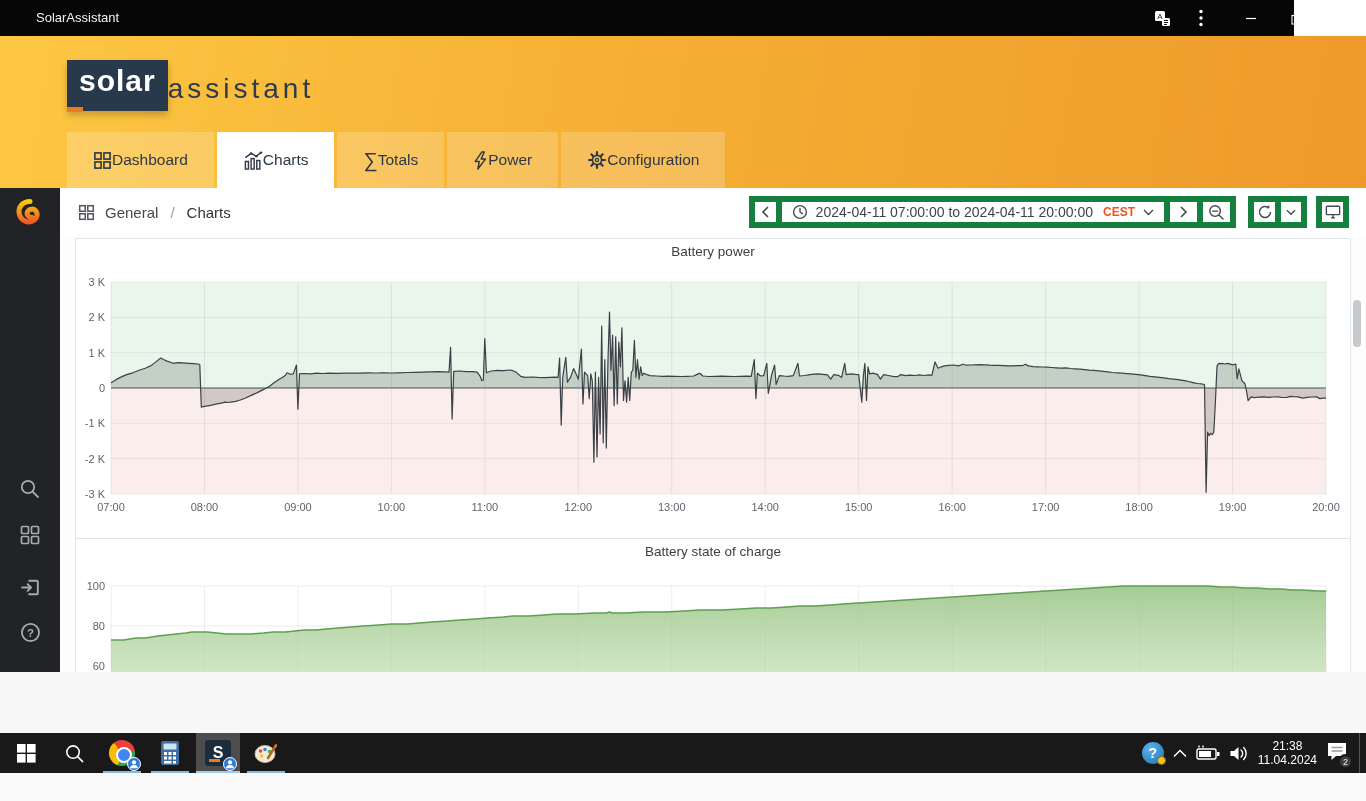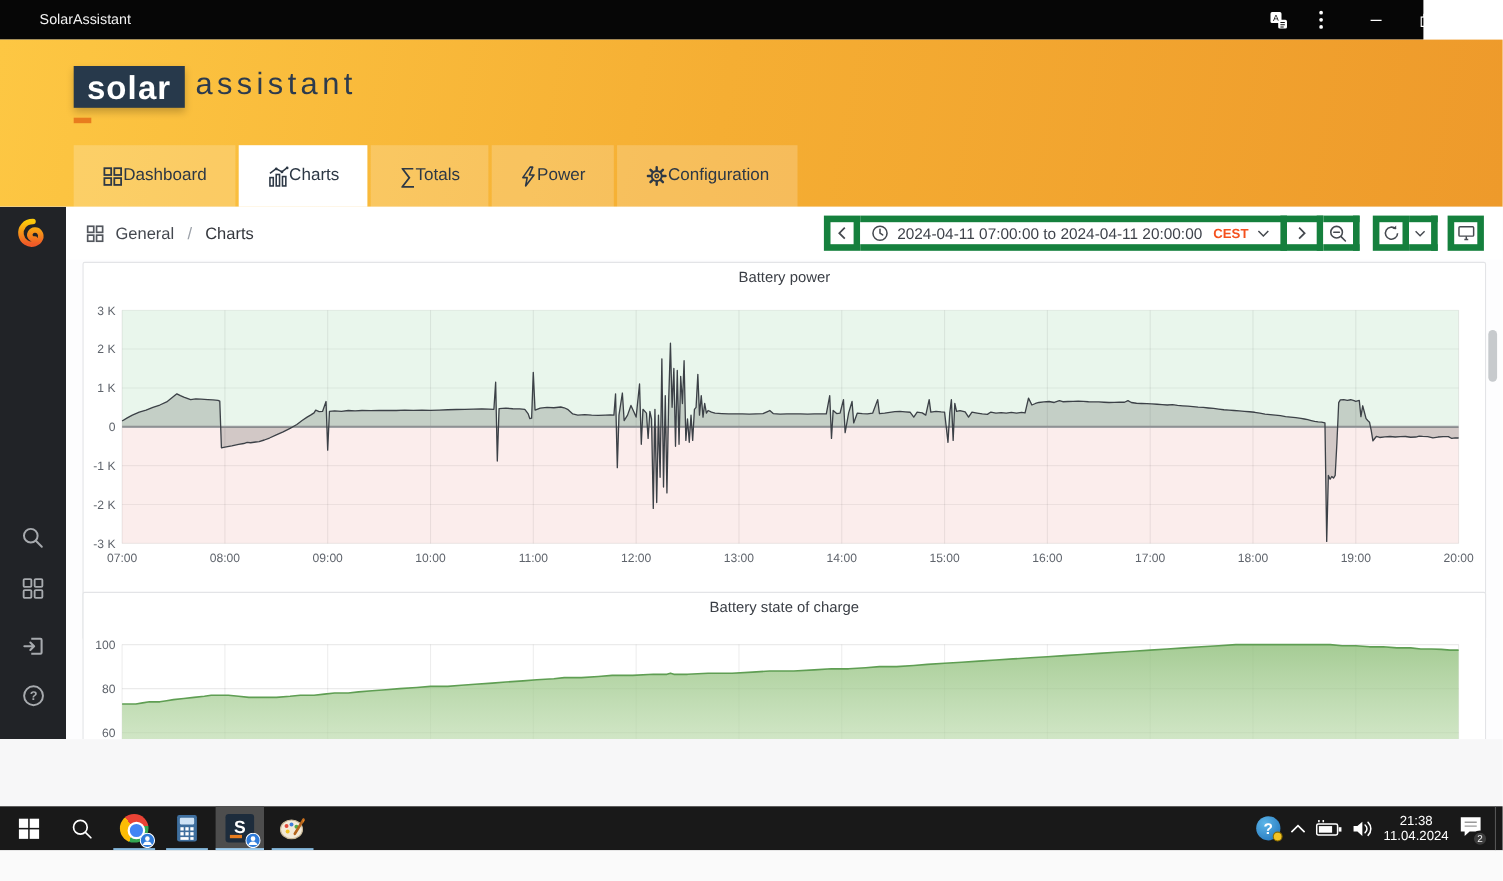--- a/index.html
+++ b/index.html
@@ -14,22 +14,22 @@
   #tb-menu { left:1184px; width:34px; }
   #tb-min { left:1228px; width:46px; }
   #tb-restore { left:1274px; width:46px; }
   #tb-close { left:1320px; width:46px; }
 
   
   #header { position:absolute; left:0; top:36px; width:1366px; height:152px;
             background:linear-gradient(100deg,#fdc743 0%,#f5ae33 48%,#ee9a2b 100%); }
   #logo { position:absolute; left:67px; top:24px; display:flex; align-items:flex-end; }
   #logo .box { background:#27394b; color:#fff; font-size:30px; font-weight:bold; letter-spacing:1px;
-               padding:4px 12px 0 12px; box-shadow:0 4px 7px rgba(0,0,0,0.22); }
-  #logo .rest { color:#2d3b4d; font-size:28px; letter-spacing:4px; margin-left:10px; padding-bottom:6px; }
+               padding:4px 12px 13px 12px; box-shadow:0 4px 7px rgba(0,0,0,0.22); }
+  #logo .rest { color:#2d3b4d; font-size:28px; letter-spacing:4px; padding-bottom:6px; }
   #logo-notch { position:absolute; left:67px; top:71px; width:16px; height:5px; background:#e87c1e; }
   #tabs { position:absolute; left:67px; bottom:0; display:flex; gap:3px; }
   .tab { height:56px; padding:0 26px; display:flex; align-items:center; 
          background:rgba(255,255,255,0.20); color:#2d3845; font-size:15.5px; cursor:pointer; }
   .tab.active { background:#ffffff; }
   .tab svg { flex:none; }
 
   
   #app { position:absolute; left:0; top:188px; width:1366px; height:484px; background:#fdfdfe; overflow:hidden; }
   #sidebar { position:absolute; left:0; top:0; width:60px; height:484px; background:#212327; }

